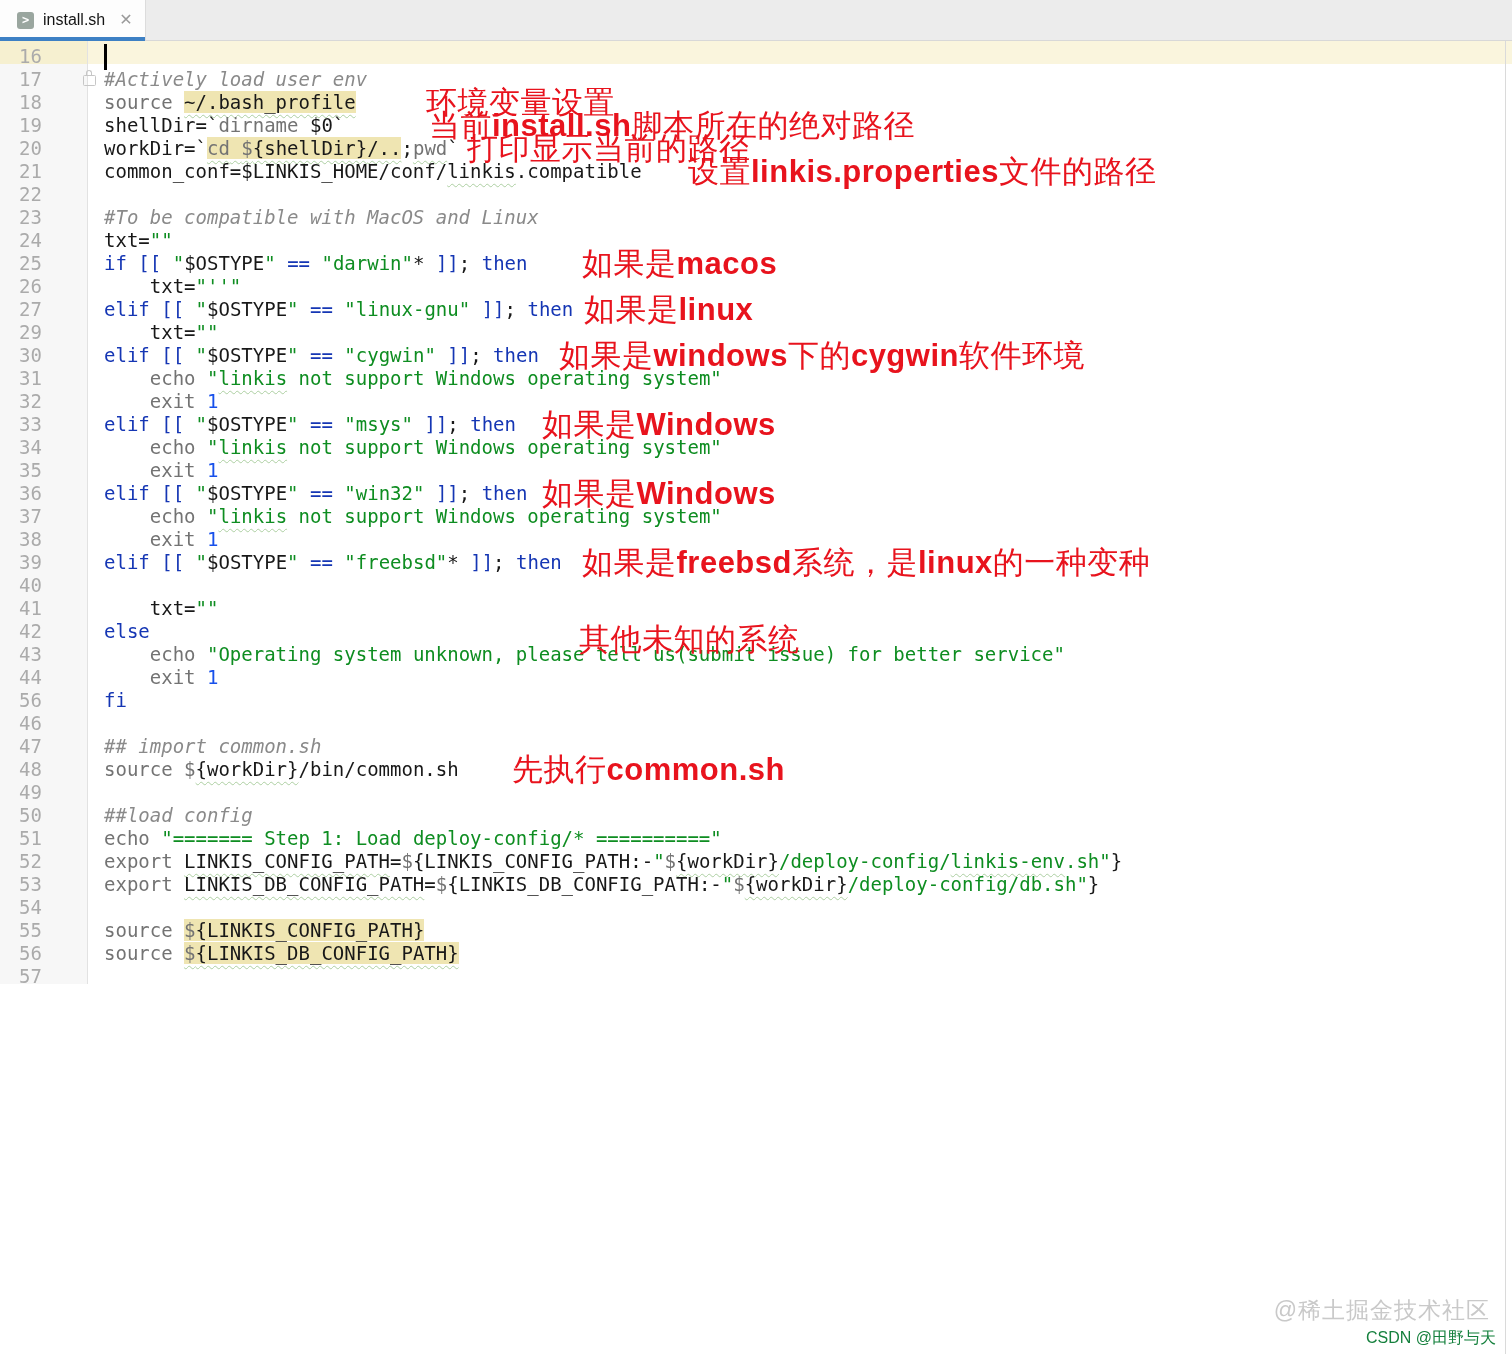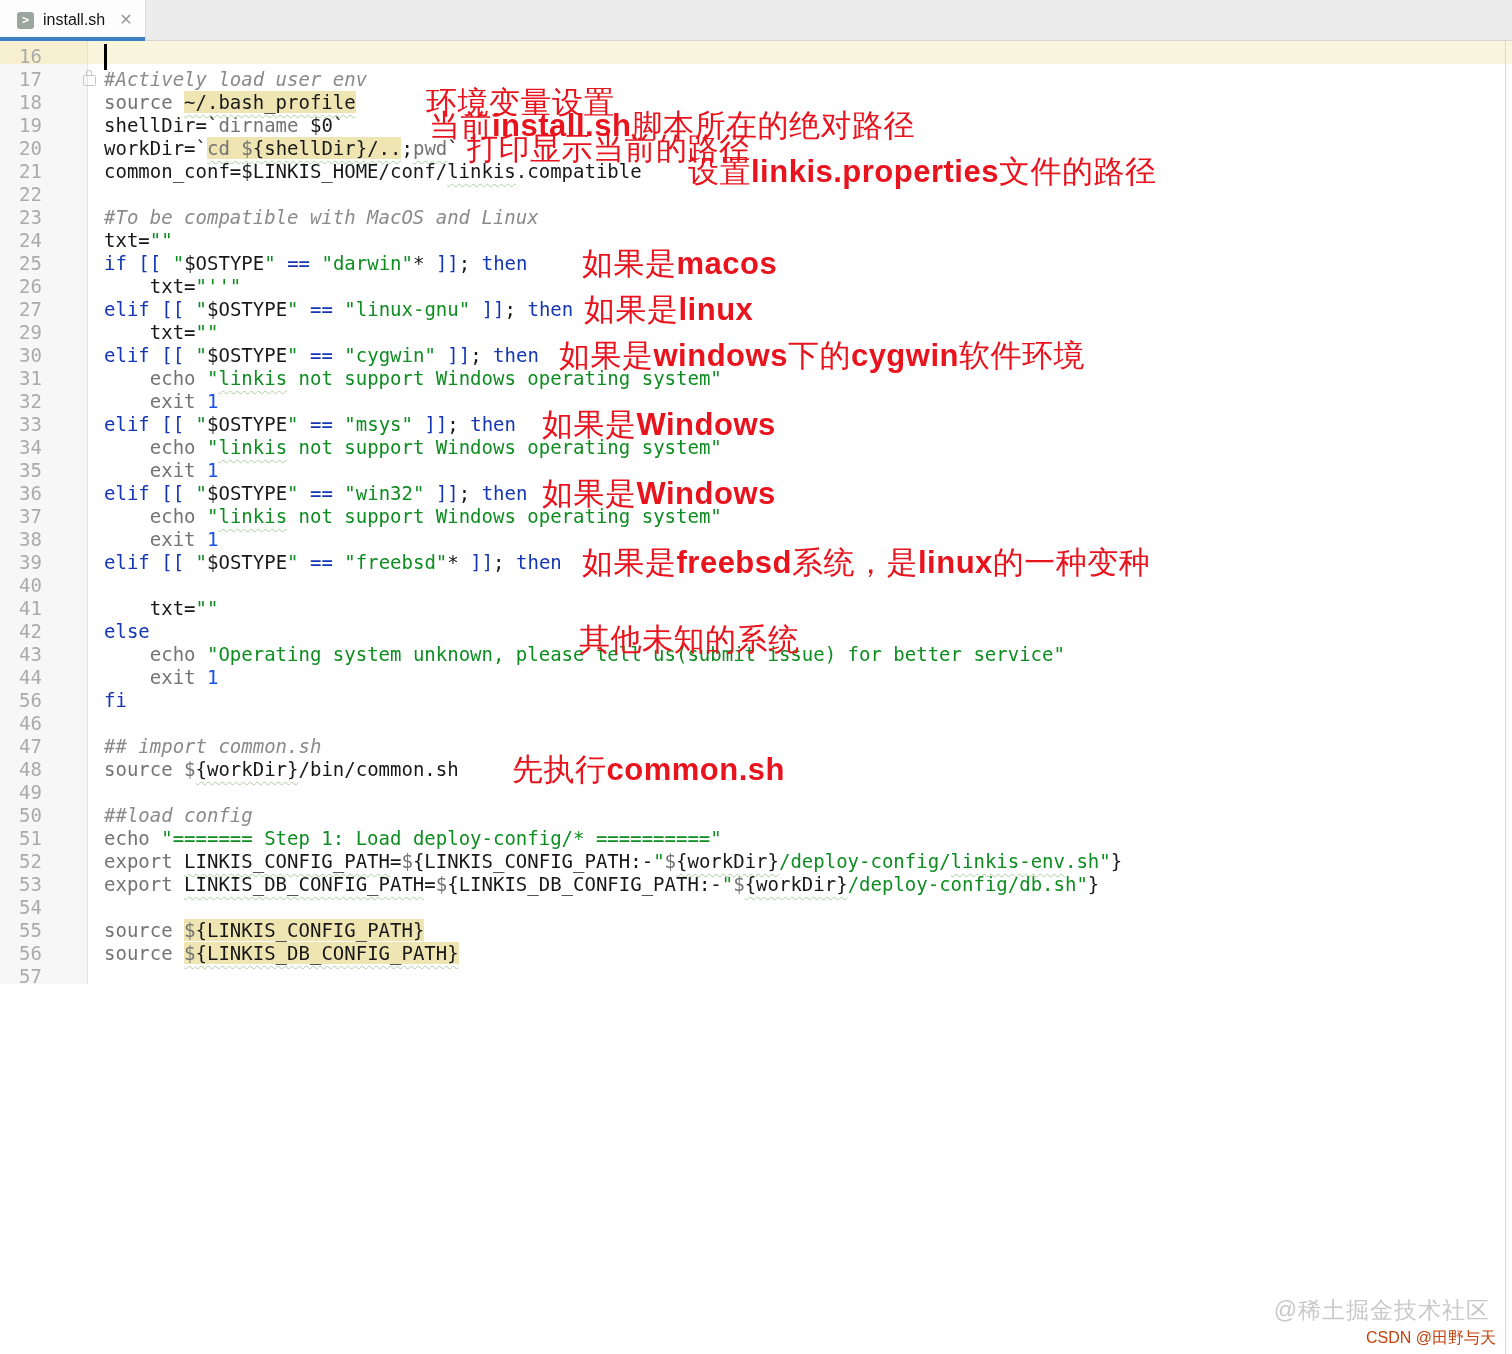--- a/index.html
+++ b/index.html
@@ -41,21 +41,21 @@
   
   .ann{position:absolute;top:0;line-height:31.72px;font-family:"Liberation Sans",sans-serif;
        font-size:31px;color:#e8131d;white-space:nowrap;letter-spacing:.5px}
   .ann .r{font-weight:500}
   .ann .b{font-weight:700}
   
   .scroll-line{position:absolute;top:41px;bottom:0;left:1505px;width:1px;background:#dadada}
   .watermark1{position:absolute;right:22px;bottom:28px;font-family:Liberation Sans, sans-serif;
               font-size:23px;color:#c9c9c9;letter-spacing:1px}
   .watermark2{position:absolute;right:16px;bottom:5px;font-family:"Liberation Sans",sans-serif;
-              font-size:16px;color:#c2410c}
+              font-size:16px;color:#15803d}
 </style>
 </head>
 <body>
 
 <div class="tabbar">
   <div class="tab">
     <span class="file-icon">&gt;</span>
     <span class="tab-title">install.sh</span>
     <span class="tab-close">✕</span>
   </div>

